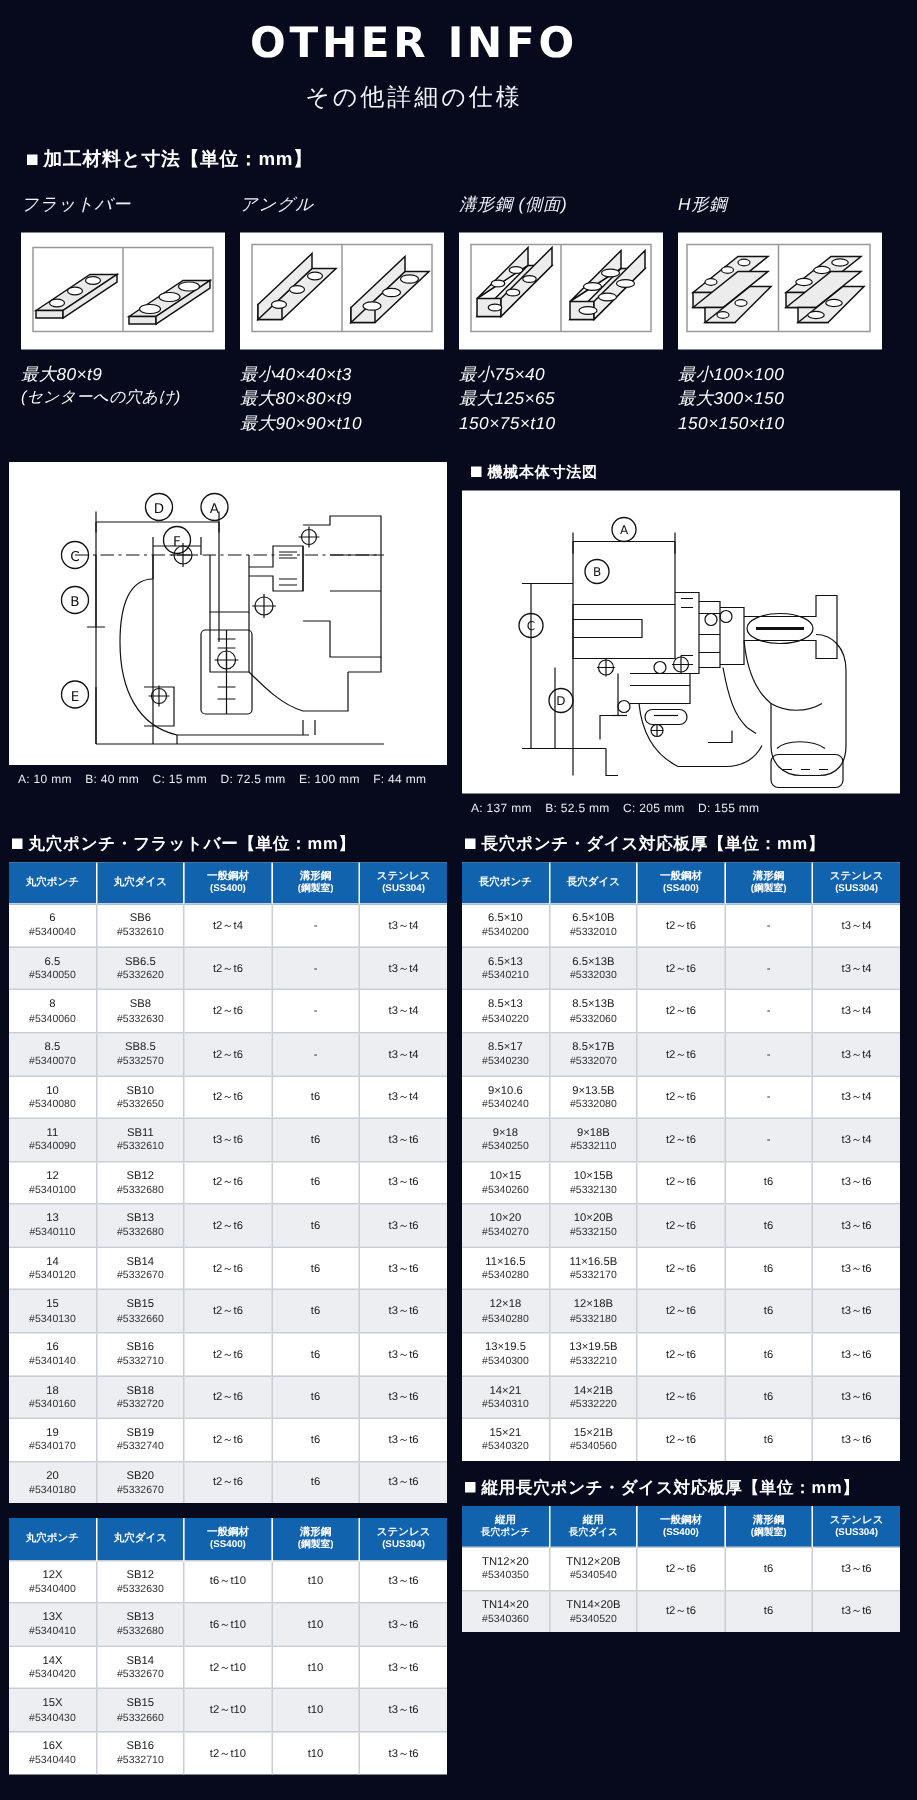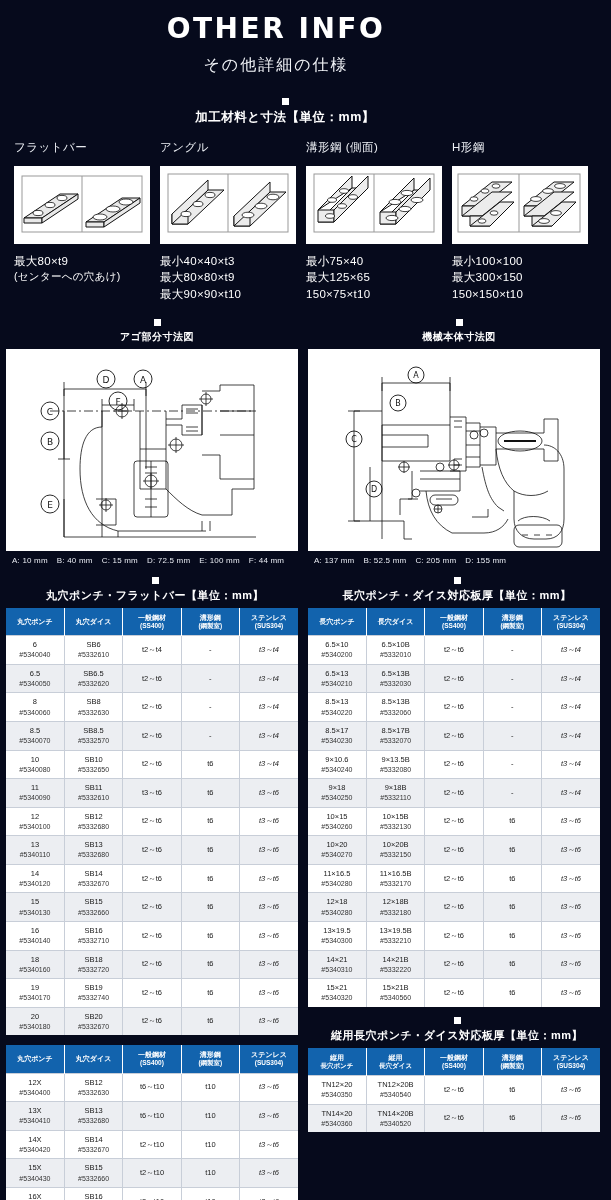--- a/index.html
+++ b/index.html
@@ -18,28 +18,28 @@
   .hdr-en {
     font-size: 28px; font-weight: 700; letter-spacing: 2.5px;
     color: #ffffff; line-height: 1.1;
     font-family: "DejaVu Sans", sans-serif;
   }
   .hdr-jp { font-size: 16px; margin-top: 10px; letter-spacing: 2px; color: #f2f4f8; }
 
   
   .sec-title {
     font-size: 12.5px; font-weight: 700; color: #ffffff;
-    letter-spacing: .5px; display: flex; align-items: center; gap: 4px; flex-direction: column;
+    letter-spacing: .5px; display: flex; align-items: center; gap: 4px;
   }
   .sq { width: 7px; height: 7px; background: #ffffff; display: inline-block; flex: none; }
 
   
   .mat-head { margin: 22px 0 0 18px; }
   .mats { display: flex; margin-top: 14px; padding: 0 14px; gap: 0; }
-  .mat { width: 146px; flex: none; }
+  .mat { width: 146px; flex: none; font-style: italic; }
   .mat-name { font-size: 11.5px; color: #eef1f6; margin-bottom: 11px; letter-spacing: .5px; }
   .mat-img {
     width: 136px; height: 78px; background: #ffffff;
     position: relative; overflow: hidden;
   }
   .mat-img svg { display: block; }
   .mat-spec { margin-top: 9px; font-size: 11.5px; line-height: 1.45; color: #ffffff; letter-spacing: .3px; }
   .mat-spec .sm { font-size: 10.5px; }
 
   
@@ -60,21 +60,21 @@
     padding: 5px 1px; text-align: center; line-height: 1.3;
     border-right: 1px solid #ffffff;
   }
   thead th:last-child { border-right: none; }
   thead th .sub { display: block; font-size: 6.5px; }
   tbody td {
     font-size: 7.5px; color: #1a1a1a; text-align: center;
     padding: 4px 1px; line-height: 1.35;
     border-right: 1px solid #c8ced8; border-top: 1px solid #c8ced8;
   }
-  tbody td:last-child { border-right: none; font-style: italic; }
+  tbody td:last-child { border-right: none; }
   tbody tr:nth-child(even) { background: #eceef2; }
   tbody td .code { display: block; font-size: 7px; color: #333; }
   .spacer { height: 10px; }
 </style>
 </head>
 <body>
 
 <div class="page">
 
   <div class="hdr">
@@ -239,24 +239,20 @@
         <div>最小100×100</div>
         <div>最大300×150</div>
         <div>150×150×t10</div>
       </div>
     </div>
   </div>
 
   <div class="draws">
 
     <div class="draw">
-      <div class="sec-title draw-title">
-        <span class="sq"></span>
-        <span>アゴ部分寸法図</span>
-      </div>
       <div class="draw-box">
         <svg width="292" height="202" viewBox="0 0 292 202">
           <g stroke="#111" fill="none" stroke-width="0.8">
             <path d="M58 40 L58 188 M58 188 L250 188"></path>
             <path d="M58 40 L140 40 M140 33 L140 47"></path>
             <path d="M58 33 L58 47"></path>
             <path d="M96 56 L128 56 M96 50 L96 62 M128 50 L128 62"></path>
             <path d="M44 62 L250 62" stroke-dasharray="9 3 2 3"></path>
             <path d="M58 62 L58 110 M52 110 L64 110"></path>
             <path d="M96 62 L96 188"></path>

